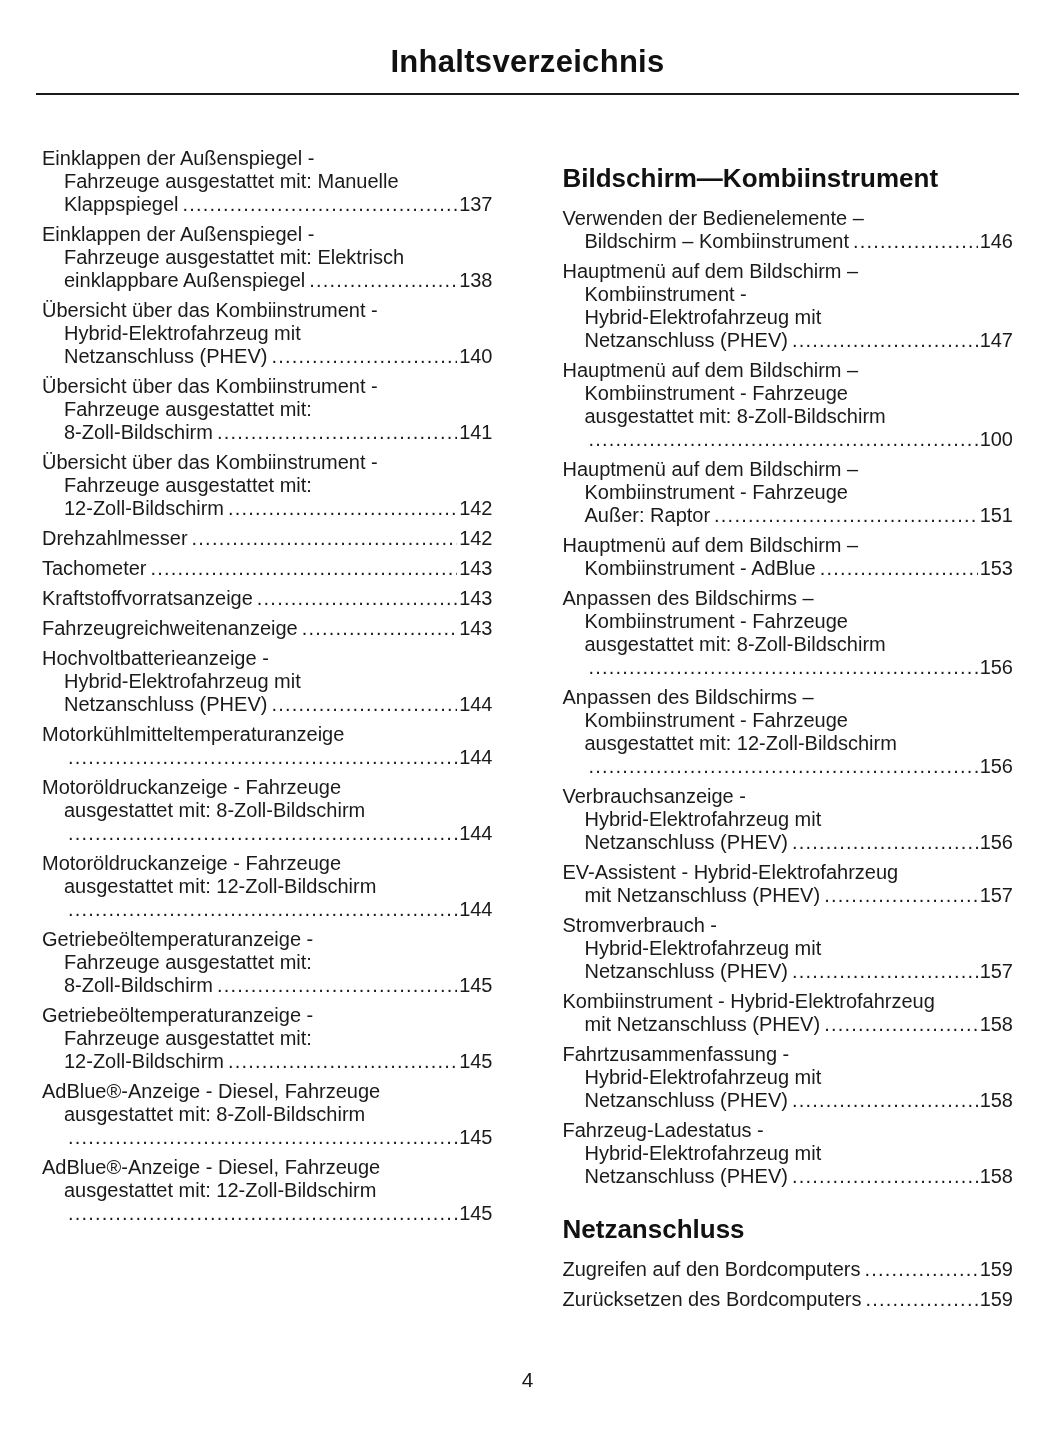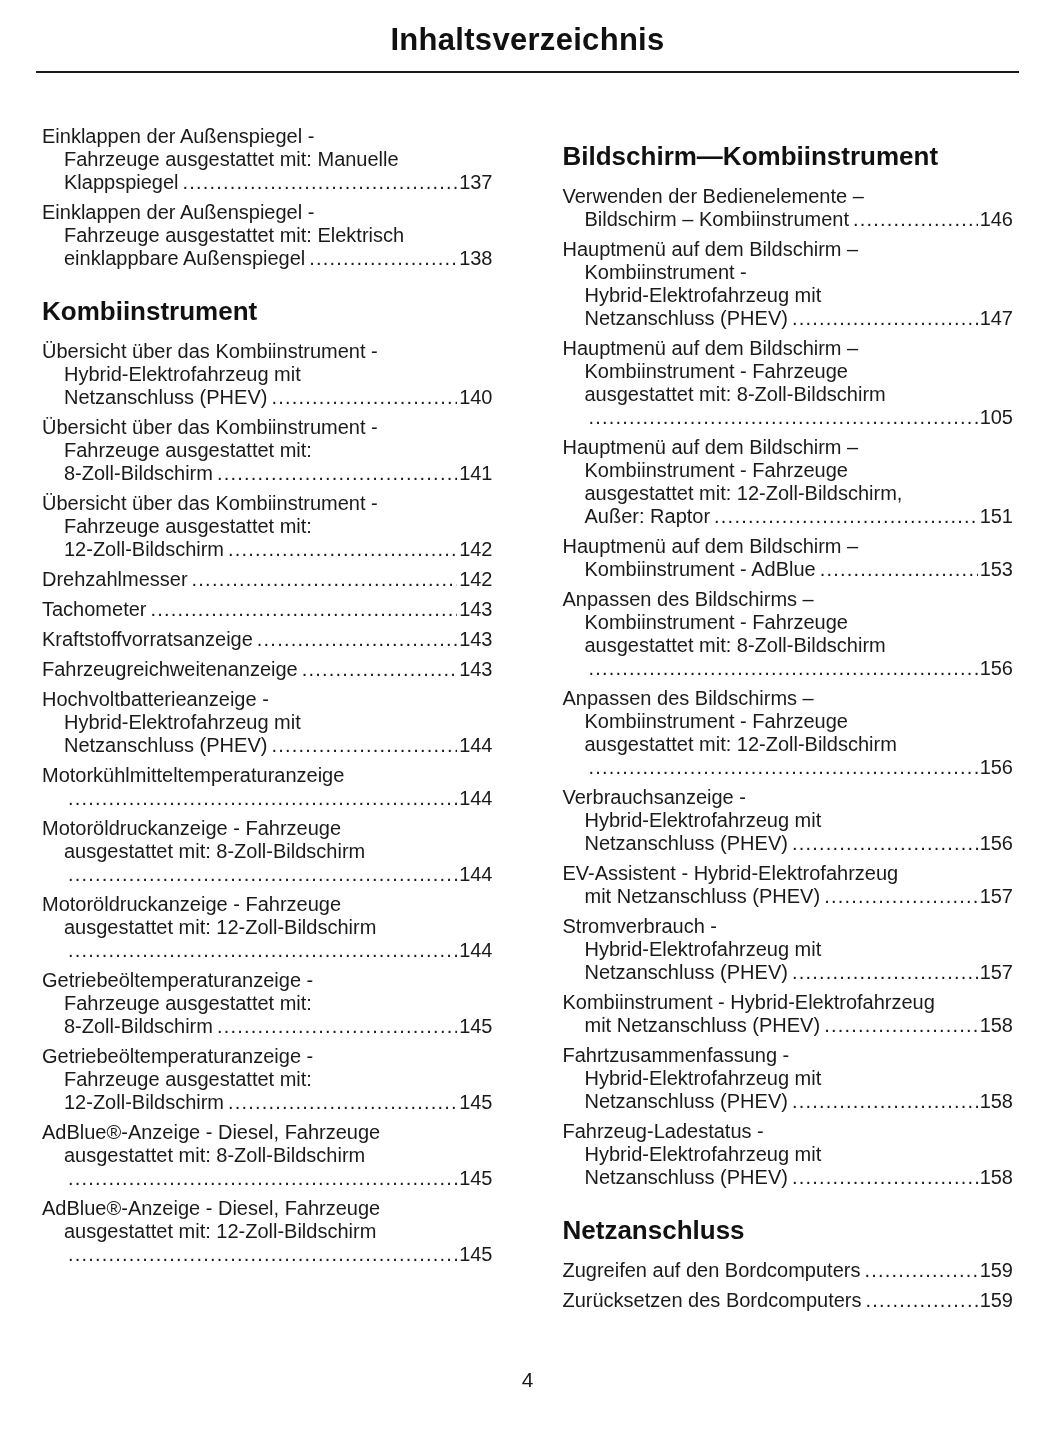--- a/index.html
+++ b/index.html
@@ -5,21 +5,21 @@
   html, body { margin: 0; padding: 0; }
   body {
     width: 1055px;
     height: 1448px;
     background: #ffffff;
     color: #1a1a1a;
     font-family: "Liberation Sans", sans-serif;
     position: relative;
     overflow: hidden;
   }
-  .page { padding: 22px 36px 0 36px; }
+  .page { padding: 44px 36px 0 36px; }
 
   .title {
     margin: 0;
     text-align: center;
     font-size: 31px;
     font-weight: 700;
     letter-spacing: 0.3px;
     color: #111;
   }
   .rule {
@@ -95,21 +95,20 @@
         </div>
         <div class="toc-entry">
           <div class="toc-line first">Einklappen der Außenspiegel -</div>
           <div class="toc-line">Fahrzeuge ausgestattet mit: Elektrisch</div>
           <div class="toc-line last">
             <span class="toc-text">einklappbare Außenspiegel</span>
             <span class="dots"></span>
             <span class="toc-page">138</span>
           </div>
         </div>
-        <div class="section-heading">Kombiinstrument</div>
         <div class="toc-entry">
           <div class="toc-line first">Übersicht über das Kombiinstrument -</div>
           <div class="toc-line">Hybrid-Elektrofahrzeug mit</div>
           <div class="toc-line last">
             <span class="toc-text">Netzanschluss (PHEV)</span>
             <span class="dots"></span>
             <span class="toc-page">140</span>
           </div>
         </div>
         <div class="toc-entry">
@@ -250,27 +249,26 @@
             <span class="toc-page">147</span>
           </div>
         </div>
         <div class="toc-entry">
           <div class="toc-line first">Hauptmenü auf dem Bildschirm –</div>
           <div class="toc-line">Kombiinstrument - Fahrzeuge</div>
           <div class="toc-line">ausgestattet mit: 8-Zoll-Bildschirm</div>
           <div class="toc-line last">
             <span class="toc-text"></span>
             <span class="dots"></span>
-            <span class="toc-page">105</span>
+            <span class="toc-page">100</span>
           </div>
         </div>
         <div class="toc-entry">
           <div class="toc-line first">Hauptmenü auf dem Bildschirm –</div>
           <div class="toc-line">Kombiinstrument - Fahrzeuge</div>
-          <div class="toc-line">ausgestattet mit: 12-Zoll-Bildschirm,</div>
           <div class="toc-line last">
             <span class="toc-text">Außer: Raptor</span>
             <span class="dots"></span>
             <span class="toc-page">151</span>
           </div>
         </div>
         <div class="toc-entry">
           <div class="toc-line first">Hauptmenü auf dem Bildschirm –</div>
           <div class="toc-line last">
             <span class="toc-text">Kombiinstrument - AdBlue</span>

